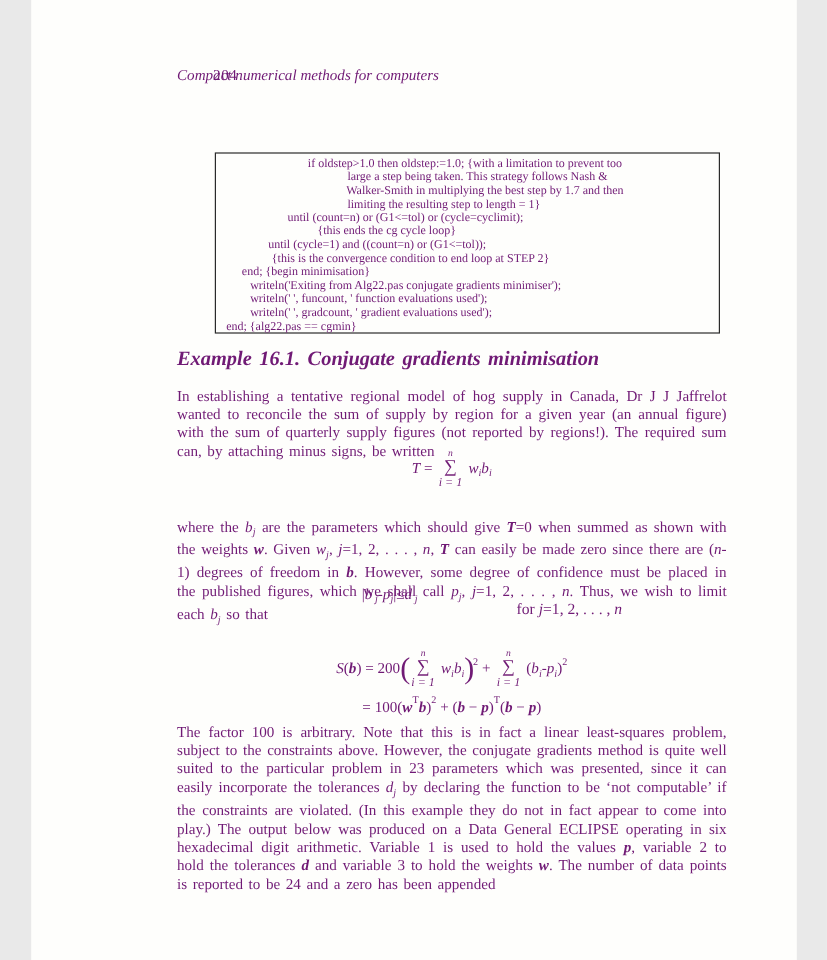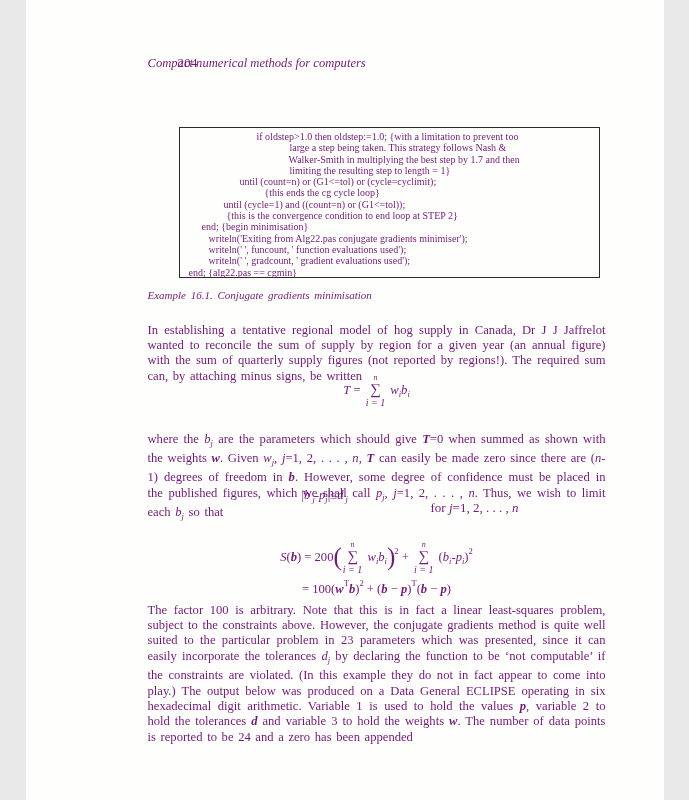--- a/index.html
+++ b/index.html
@@ -20,21 +20,21 @@
   
   .code-box{
     position:absolute;top:107px;left:153px;width:421px;height:151px;
     border:1.4px solid #2a2a2a;box-sizing:border-box;
     font-size:10px;line-height:11.3px;padding-top:3px;
     white-space:pre;
     margin-top:20px;
   }
   .code-line{white-space:pre;}
   
-  .example-heading{position:absolute;top:289px;left:122px;width:458px;font-style:italic;font-size:11px;word-spacing:2px;}
+  .example-heading{position:absolute;top:289px;left:122px;width:458px;font-style:italic;font-size:17px;word-spacing:2px;font-weight:bold;}
   .para{
     position:absolute;left:122px;width:458px;
     font-size:12.6px;line-height:15.4px;
     text-align:justify;word-spacing:1.5px;
   }
   .p1{top:310px;}
   .p2{top:419px;}
   .p3{top:507px;}
   .p4{top:590px;}
   

